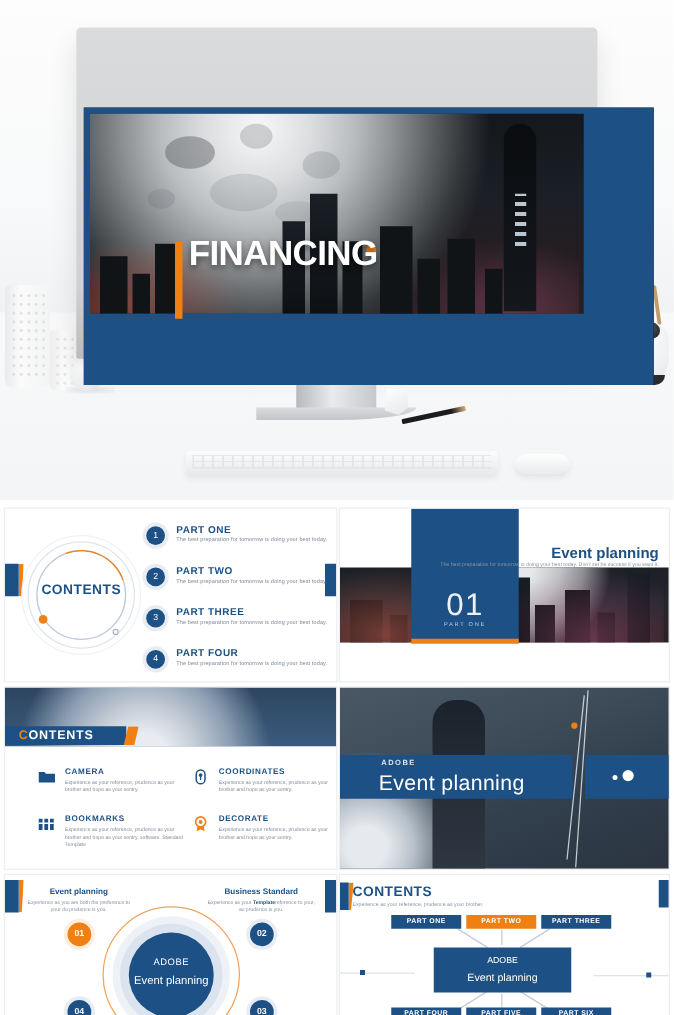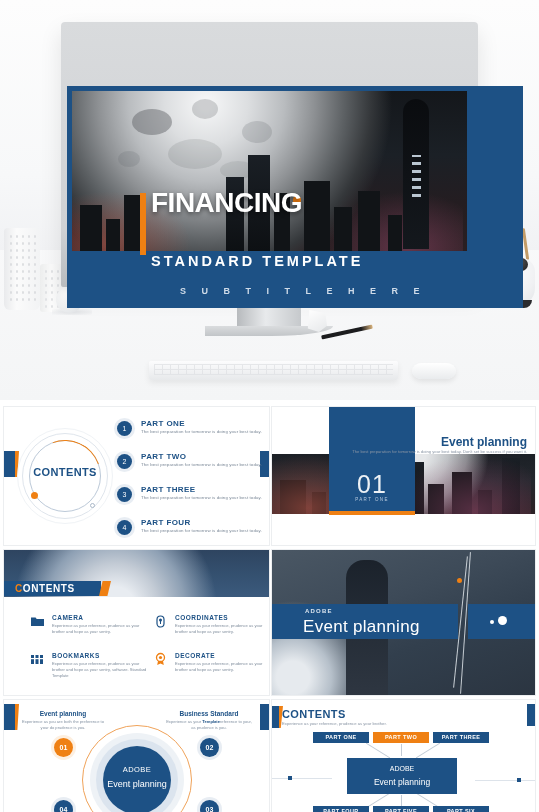--- a/index.html
+++ b/index.html
@@ -369,22 +369,20 @@
           <div class="bldg" style="left:286px;bottom:0;width:22px;height:60px;"></div>
           <div class="bldg" style="left:316px;bottom:0;width:14px;height:36px;"></div>
           <div class="tower"></div>
           <div class="tower-lights"></div>
         </div>
         <div class="s1-orange-bar"></div>
         <div class="s1-dot"></div>
         <div class="s1-title">
           <div>FINANCING</div>
         </div>
-        <div class="s1-sub">STANDARD TEMPLATE</div>
-        <div class="s1-sub2">S U B T I T L E      H E R E</div>
       </div>
     </div>
   </div>
 
   <div class="grid">
 
     <div class="slide s-tl">
       <div class="tab-left"></div>
       <div class="tab-left-o"></div>
       <div class="tab-right"></div>

